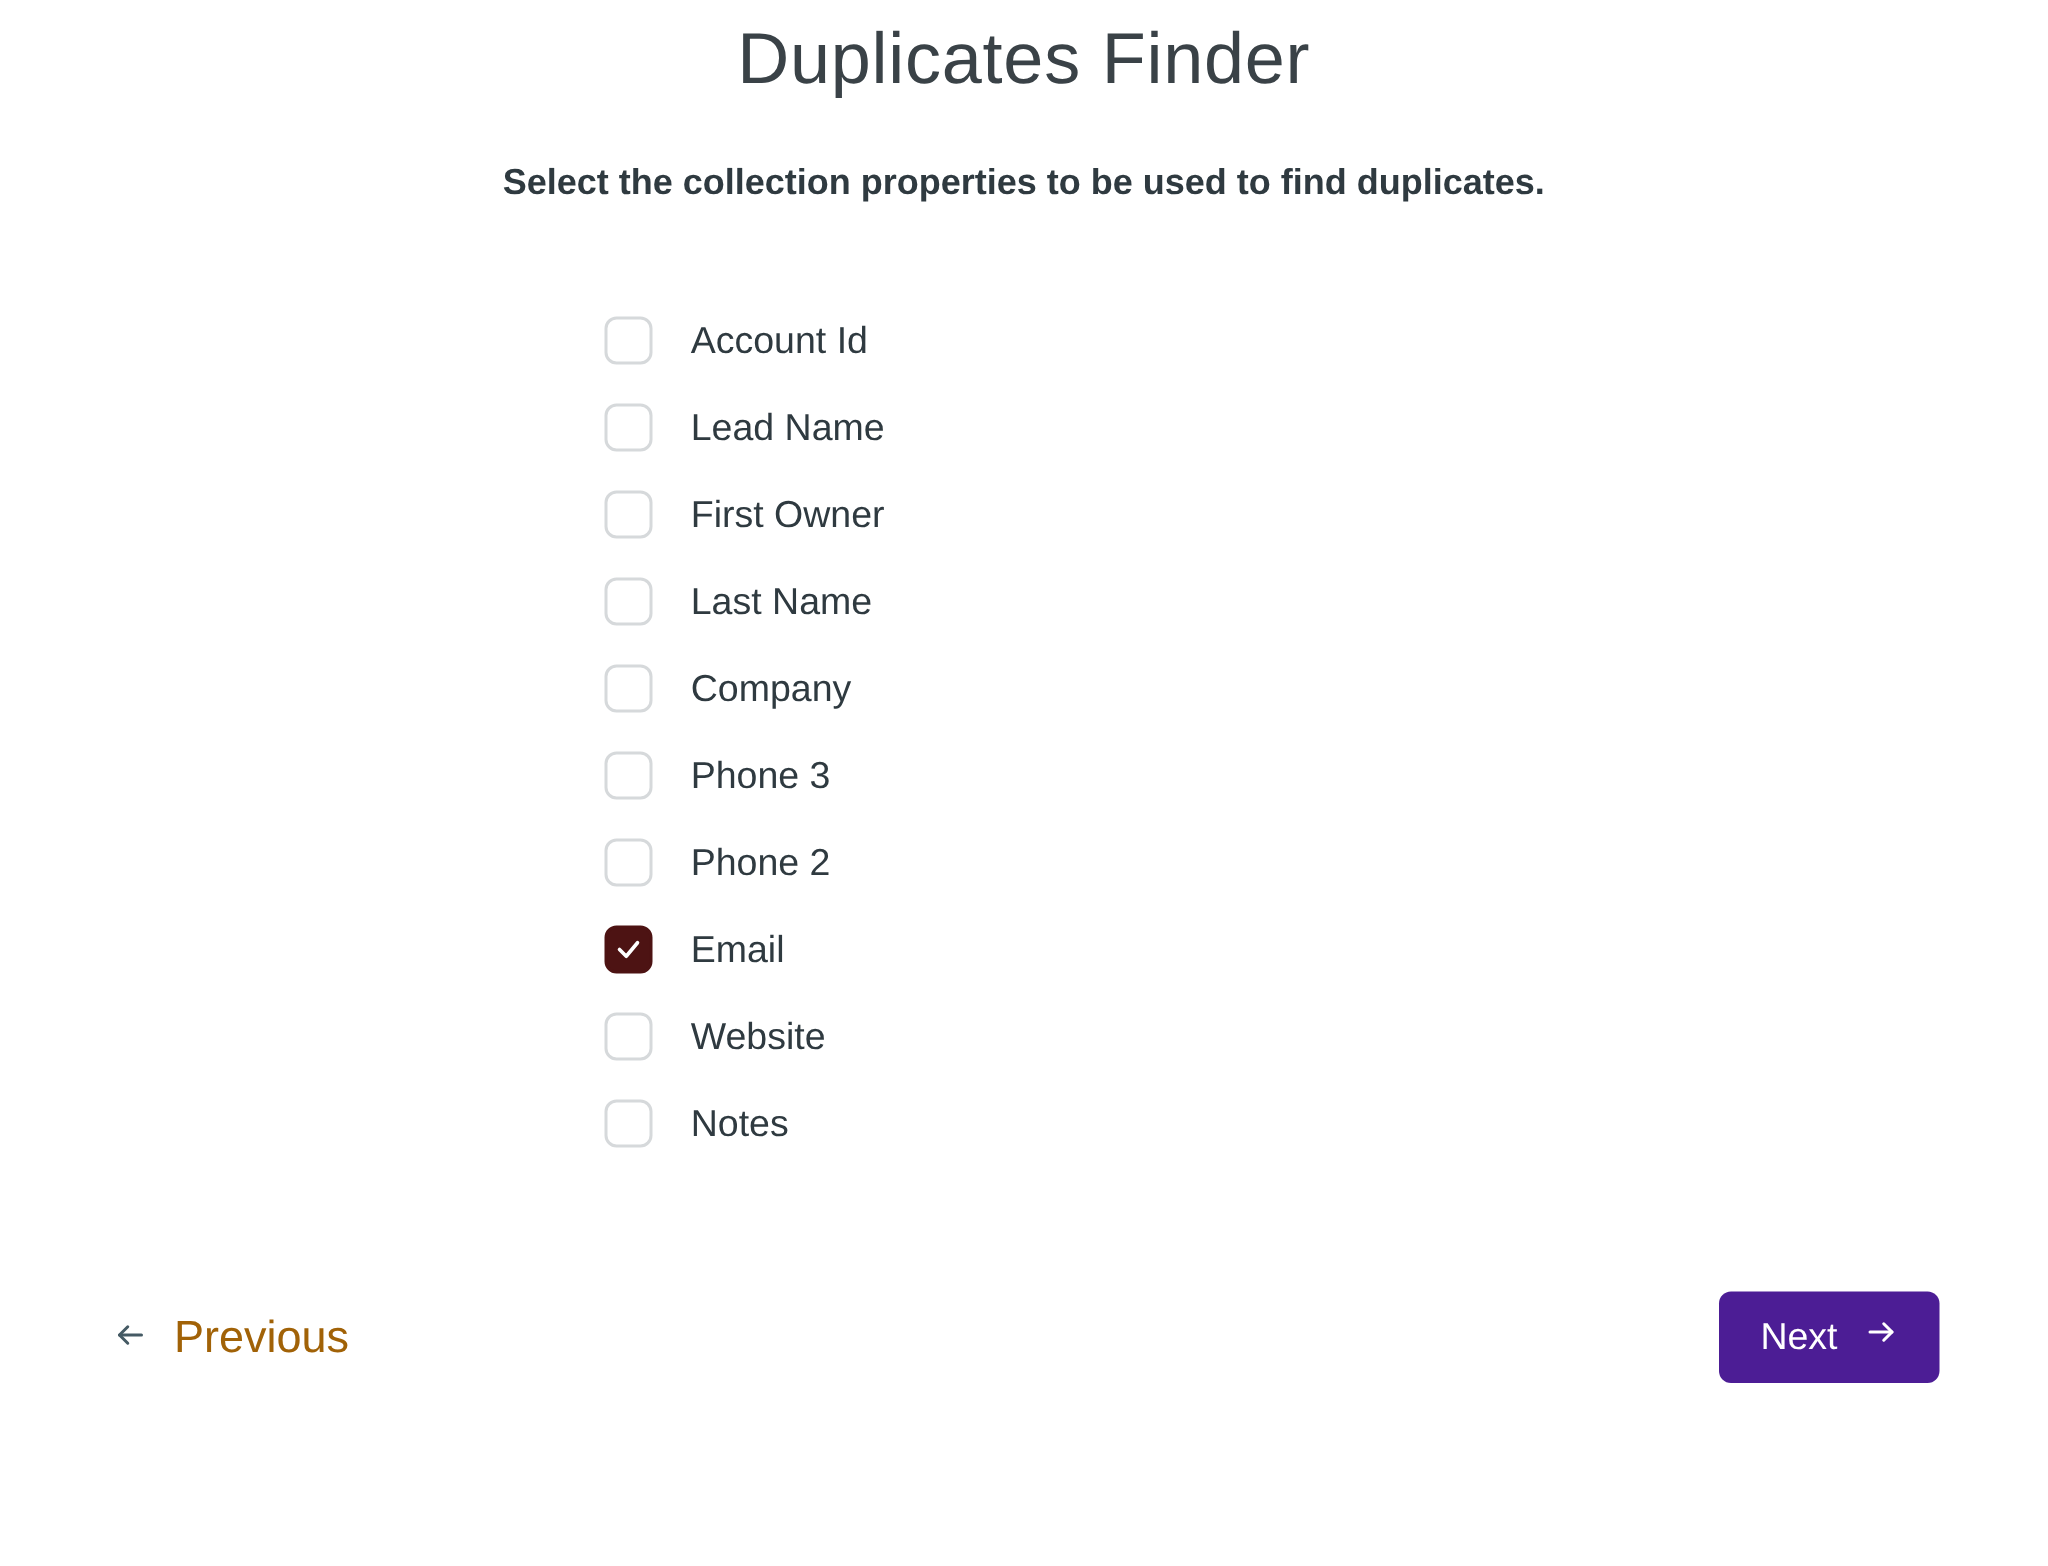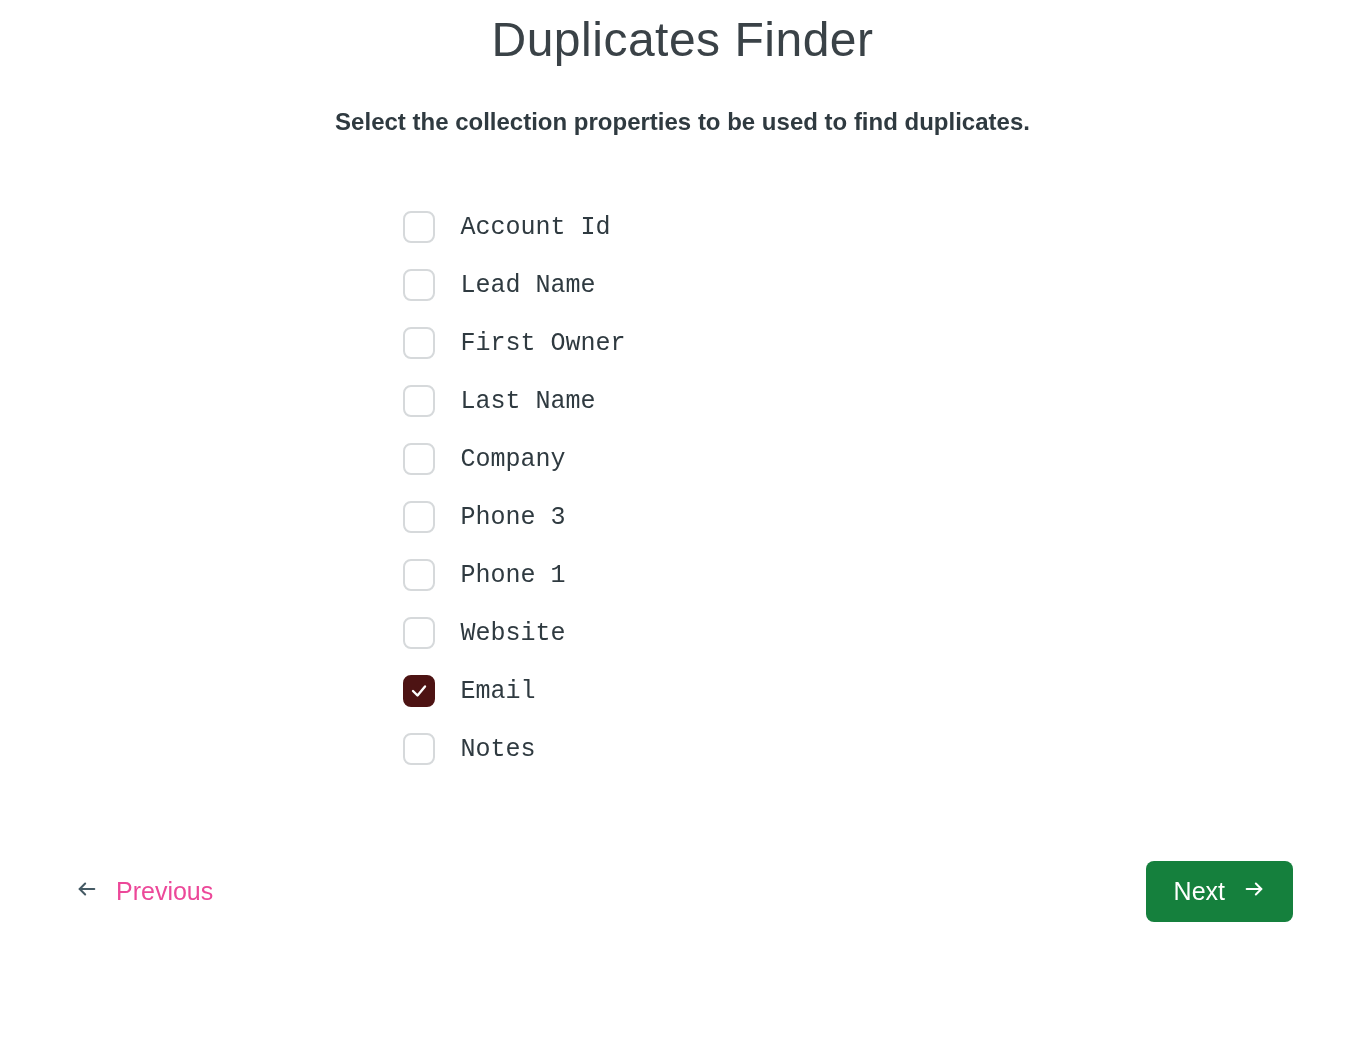--- a/index.html
+++ b/index.html
@@ -30,21 +30,20 @@
     width: 560px;
     padding-left: 0;
   }
   .check-row {
     display: flex;
     align-items: center;
     gap: 26px;
     height: 58px;
     cursor: pointer;
     user-select: none;
-    font-family: Liberation Mono, monospace;
   }
   .check-row .box {
     width: 32px;
     height: 32px;
     border: 2px solid #d6d9db;
     border-radius: 8px;
     display: flex;
     align-items: center;
     justify-content: center;
     flex-shrink: 0;
@@ -71,34 +70,34 @@
     right: 72px;
     bottom: 122px;
     display: flex;
     justify-content: space-between;
     align-items: center;
   }
   .btn-prev {
     display: inline-flex;
     align-items: flex-end;
     gap: 18px;
-    color: #ec4899;
-    font-size: 25px;
+    color: #a16207;
+    font-size: 30px;
     font-weight: 400;
     background: none;
     border: none;
     cursor: pointer;
     padding: 8px 4px;
   }
   .btn-prev svg { width: 22px; height: 22px; stroke: #455a64; }
   .btn-next {
     display: inline-flex;
     align-items: center;
     gap: 18px;
-    background: #15803d;
+    background: #4c1d95;
     color: #fff;
     font-size: 25px;
     font-weight: 500;
     border: none;
     border-radius: 8px;
     padding: 16px 28px;
     cursor: pointer;
   }
   .btn-next svg { width: 22px; height: 22px; stroke: #fff; }
 </style>
@@ -130,33 +129,33 @@
       <div class="check-row">
         <span class="box"></span>
         <span class="label">Company</span>
       </div>
       <div class="check-row">
         <span class="box"></span>
         <span class="label">Phone 3</span>
       </div>
       <div class="check-row">
         <span class="box"></span>
-        <span class="label">Phone 1</span>
-      </div>
-      <div class="check-row">
-        <span class="box"></span>
-        <span class="label">Website</span>
+        <span class="label">Phone 2</span>
       </div>
       <div class="check-row checked">
         <span class="box">
           <svg viewBox="0 0 24 24" fill="none" stroke="#fff" stroke-width="3.2" stroke-linecap="round" stroke-linejoin="round">
             <polyline points="4 12 10 18 20 6"></polyline>
           </svg>
         </span>
         <span class="label">Email</span>
+      </div>
+      <div class="check-row">
+        <span class="box"></span>
+        <span class="label">Website</span>
       </div>
       <div class="check-row">
         <span class="box"></span>
         <span class="label">Notes</span>
       </div>
     </div>
 
   <div class="footer">
     <button class="btn-prev">
       <span>

